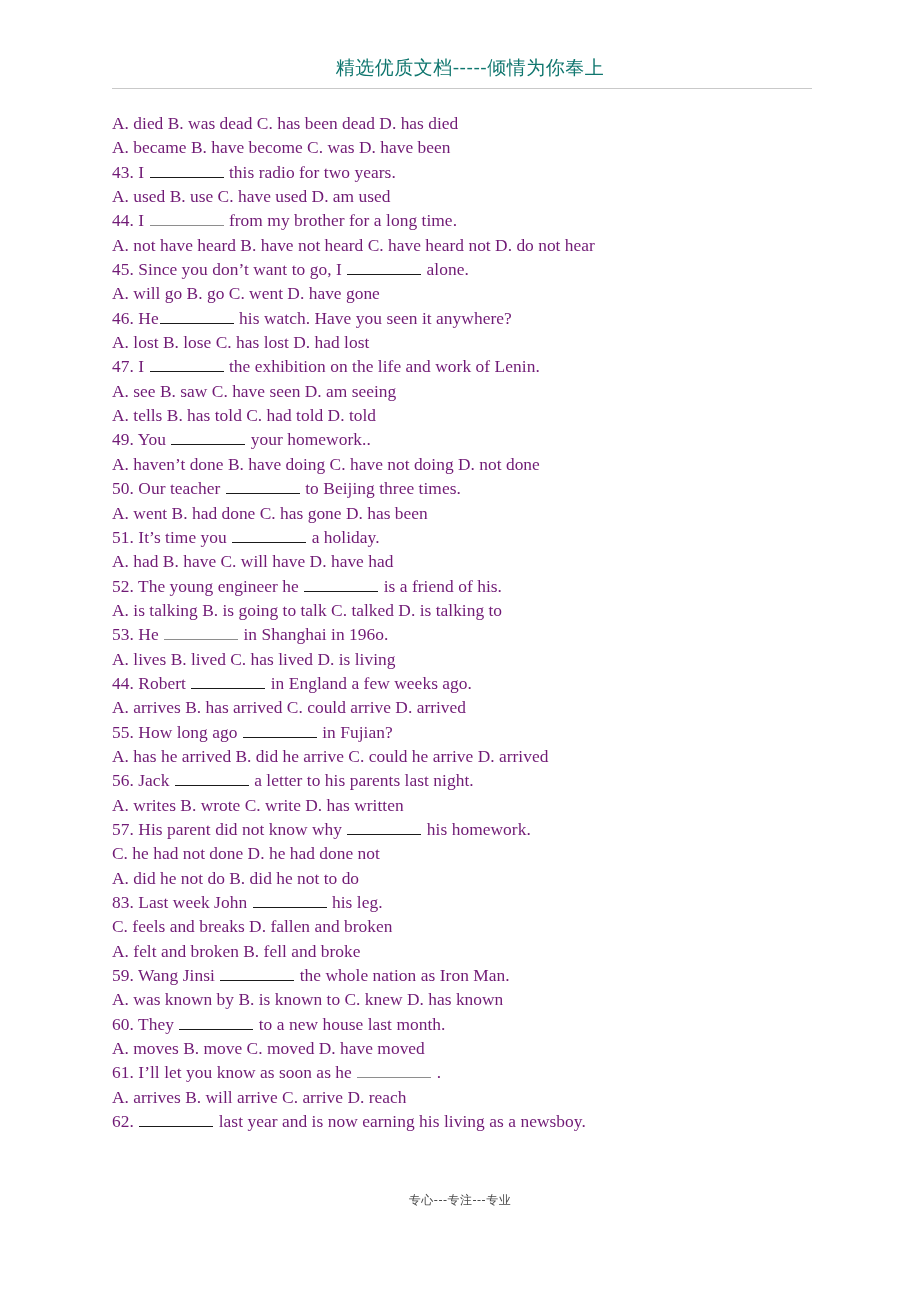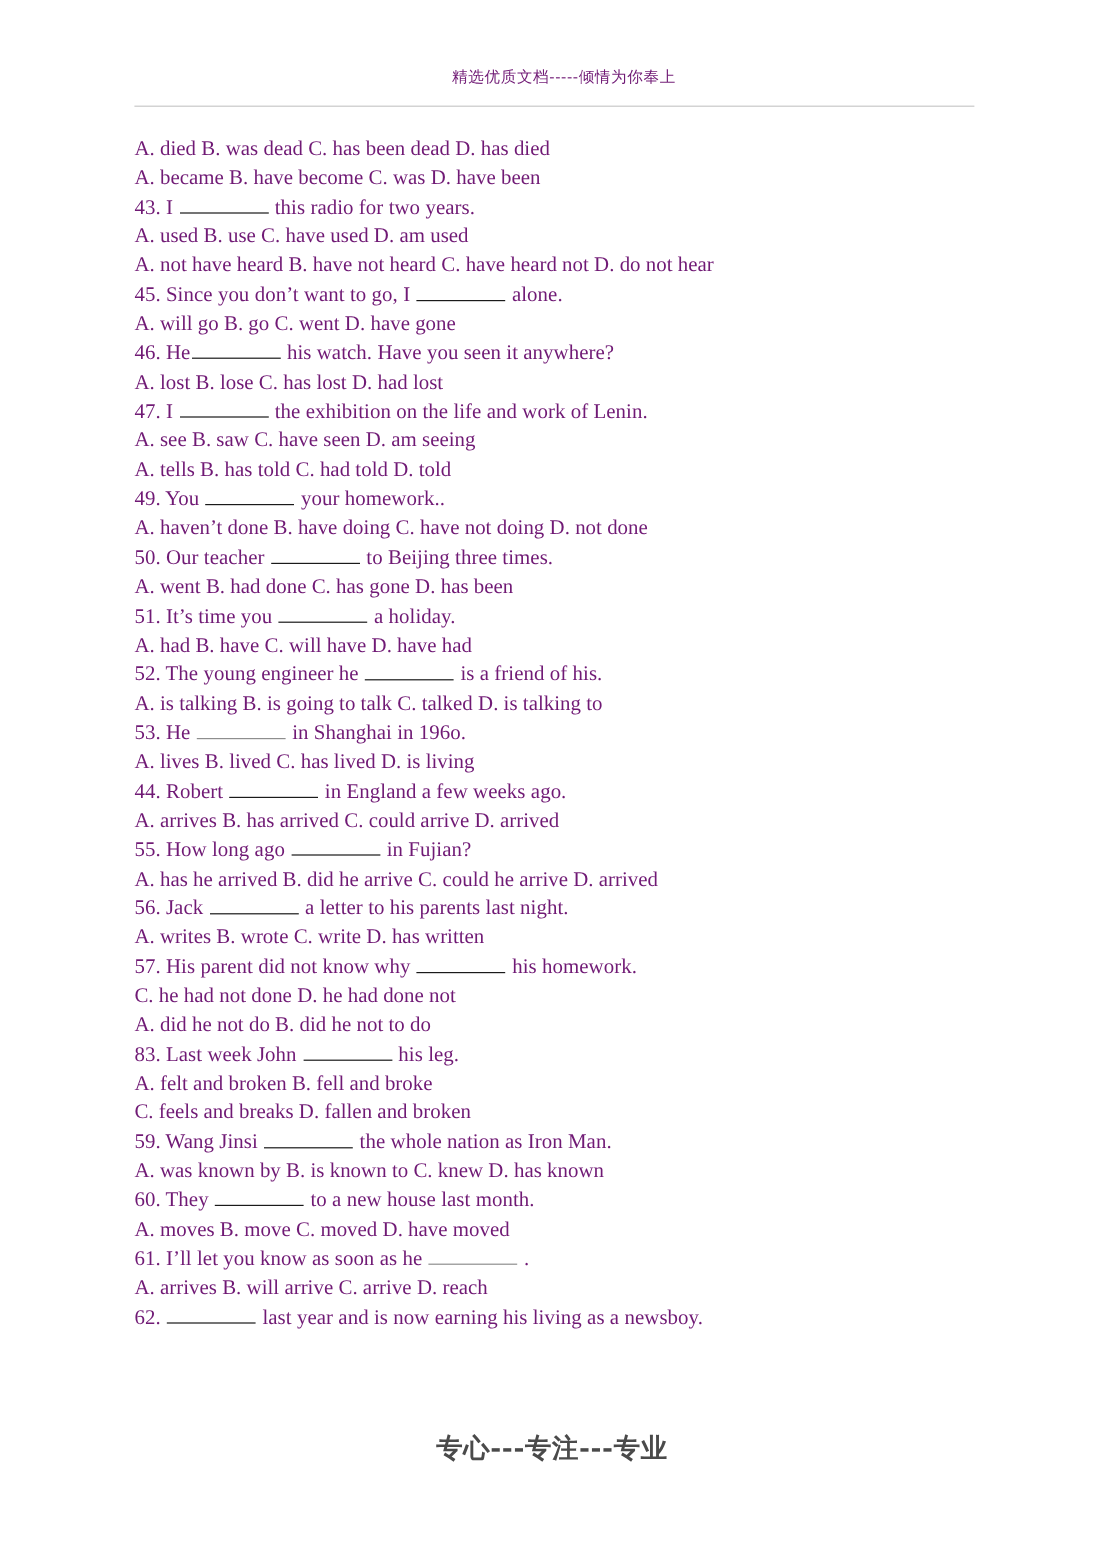--- a/index.html
+++ b/index.html
@@ -19,23 +19,23 @@
   
   .page-header {
     position: absolute;
     top: 58px;
     left: 0;
     width: 920px;
     text-align: center;
   }
   .header-title {
     font-family: "DejaVu Serif", "Liberation Serif", serif;
-    font-size: 13px;
+    font-size: 19px;
     letter-spacing: 0.5px;
-    color: #701a75;
+    color: #0f766e;
     line-height: 1;
     white-space: nowrap;
     padding-left: 20px;
   }
   .header-rule {
     position: absolute;
     top: 88px;
     left: 112px;
     width: 700px;
     height: 1px;
@@ -74,40 +74,40 @@
   
   .page-footer {
     position: absolute;
     top: 1192px;
     left: 0;
     width: 920px;
     text-align: center;
   }
   .footer-title {
     font-family: "DejaVu Serif", "Liberation Serif", serif;
-    font-size: 22px;
+    font-size: 12px;
     color: #4a4a4a;
     letter-spacing: 0.5px;
     white-space: nowrap;
-    font-weight: bold;
   }
 </style>
 </head>
 <body>
 
 <div class="page-header">
   <div class="header-title">精选优质文档-----倾情为你奉上</div>
 </div>
 <div class="header-rule"></div>
 
 <div class="doc-body" id="doc-body">
     <div class="doc-line options"><span>A. died    B. was dead    C. has been dead    D. has died</span></div>
     <div class="doc-line options"><span>A. became    B. have become    C. was    D. have been</span></div>
     <div class="doc-line"><span>43. I </span><span class="blank w-std"></span><span> this radio for two years.</span></div>
     <div class="doc-line options"><span>A. used   B. use   C. have used   D. am used</span></div>
+    <div class="doc-line"><span>44. I </span><span class="blank w-faint"></span><span> from my brother for a long time.</span></div>
     <div class="doc-line options"><span>A. not have heard    B. have not heard    C. have heard not    D. do not hear</span></div>
     <div class="doc-line"><span>45. Since you don’t want to go, I </span><span class="blank w-std"></span><span> alone.</span></div>
     <div class="doc-line options"><span>A. will go   B. go   C. went   D. have gone</span></div>
     <div class="doc-line"><span>46. He</span><span class="blank w-std"></span><span> his watch. Have you seen it anywhere?</span></div>
     <div class="doc-line options"><span>A. lost   B. lose   C. has lost   D. had lost</span></div>
     <div class="doc-line"><span>47. I </span><span class="blank w-std"></span><span> the exhibition on the life and work of Lenin.</span></div>
     <div class="doc-line options"><span>A. see   B. saw   C. have seen   D. am seeing</span></div>
     <div class="doc-line options"><span>A. tells   B. has told   C. had told   D. told</span></div>
     <div class="doc-line"><span>49. You </span><span class="blank w-std"></span><span> your homework..</span></div>
     <div class="doc-line options"><span>A. haven’t done   B. have doing   C. have not doing   D. not done</span></div>
@@ -122,22 +122,22 @@
     <div class="doc-line"><span>44. Robert </span><span class="blank w-std"></span><span> in England a few weeks ago.</span></div>
     <div class="doc-line options"><span>A. arrives    B. has arrived    C. could arrive    D. arrived</span></div>
     <div class="doc-line"><span>55. How long ago </span><span class="blank w-std"></span><span> in Fujian?</span></div>
     <div class="doc-line options"><span>A. has he arrived    B. did he arrive    C. could he arrive    D. arrived</span></div>
     <div class="doc-line"><span>56. Jack </span><span class="blank w-std"></span><span> a letter to his parents last night.</span></div>
     <div class="doc-line options"><span>A. writes   B. wrote   C. write   D. has written</span></div>
     <div class="doc-line"><span>57. His parent did not know why </span><span class="blank w-std"></span><span> his homework.</span></div>
     <div class="doc-line options"><span>C. he had not done   D. he had done not</span></div>
     <div class="doc-line options"><span>A. did he not do    B. did he not to do</span></div>
     <div class="doc-line"><span>83. Last week John </span><span class="blank w-std"></span><span> his leg.</span></div>
+    <div class="doc-line options"><span>C. feels and breaks   D. fallen and broken</span></div>
     <div class="doc-line options"><span>A. felt and broken    B. fell and broke</span></div>
-    <div class="doc-line options"><span>C. feels and breaks   D. fallen and broken</span></div>
     <div class="doc-line"><span>59. Wang Jinsi </span><span class="blank w-std"></span><span> the whole nation as Iron Man.</span></div>
     <div class="doc-line options"><span>A. was known by   B. is known to   C. knew   D. has known</span></div>
     <div class="doc-line"><span>60. They </span><span class="blank w-std"></span><span> to a new house last month.</span></div>
     <div class="doc-line options"><span>A. moves   B. move   C. moved   D. have moved</span></div>
     <div class="doc-line"><span>61. I’ll let you know as soon as he </span><span class="blank w-faint"></span><span> .</span></div>
     <div class="doc-line options"><span>A. arrives   B. will arrive   C. arrive   D. reach</span></div>
     <div class="doc-line"><span>62. </span><span class="blank w-std"></span><span> last year and is now earning his living as a newsboy.</span></div>
   </div>
 
 <div class="page-footer">

